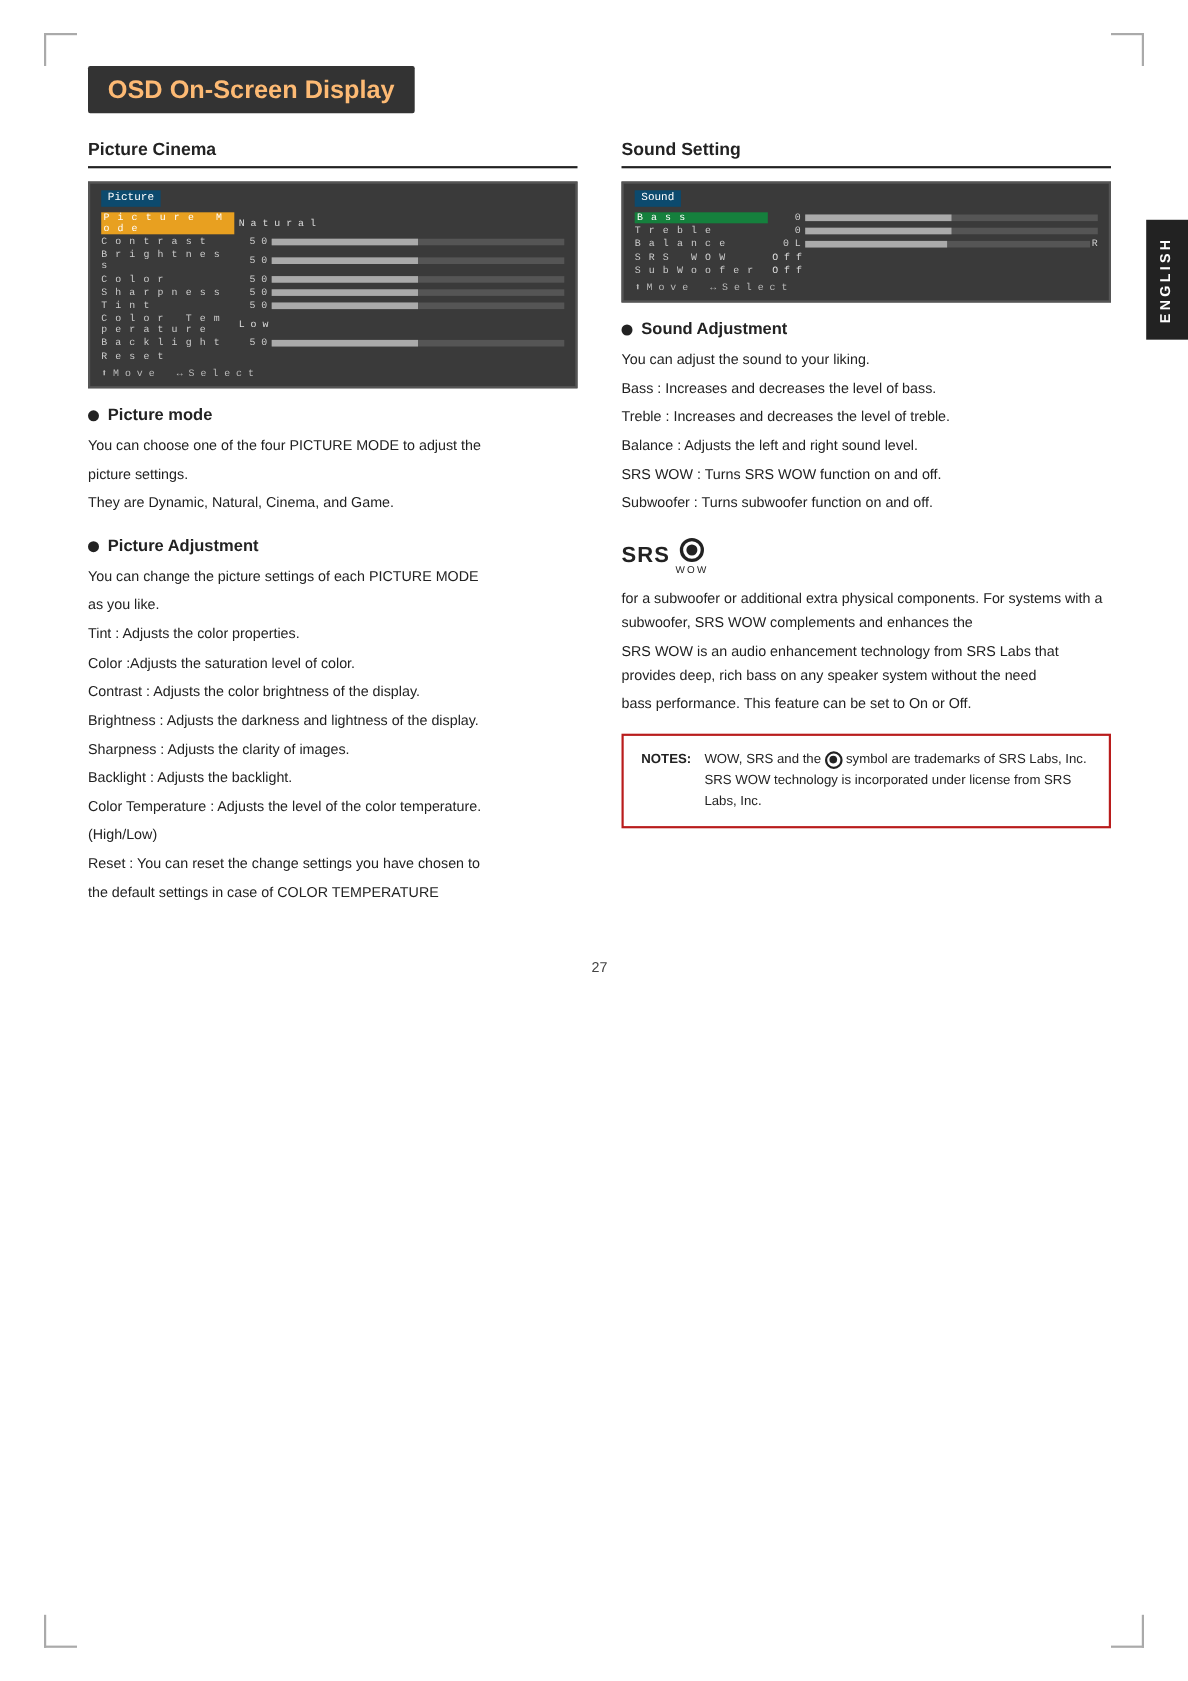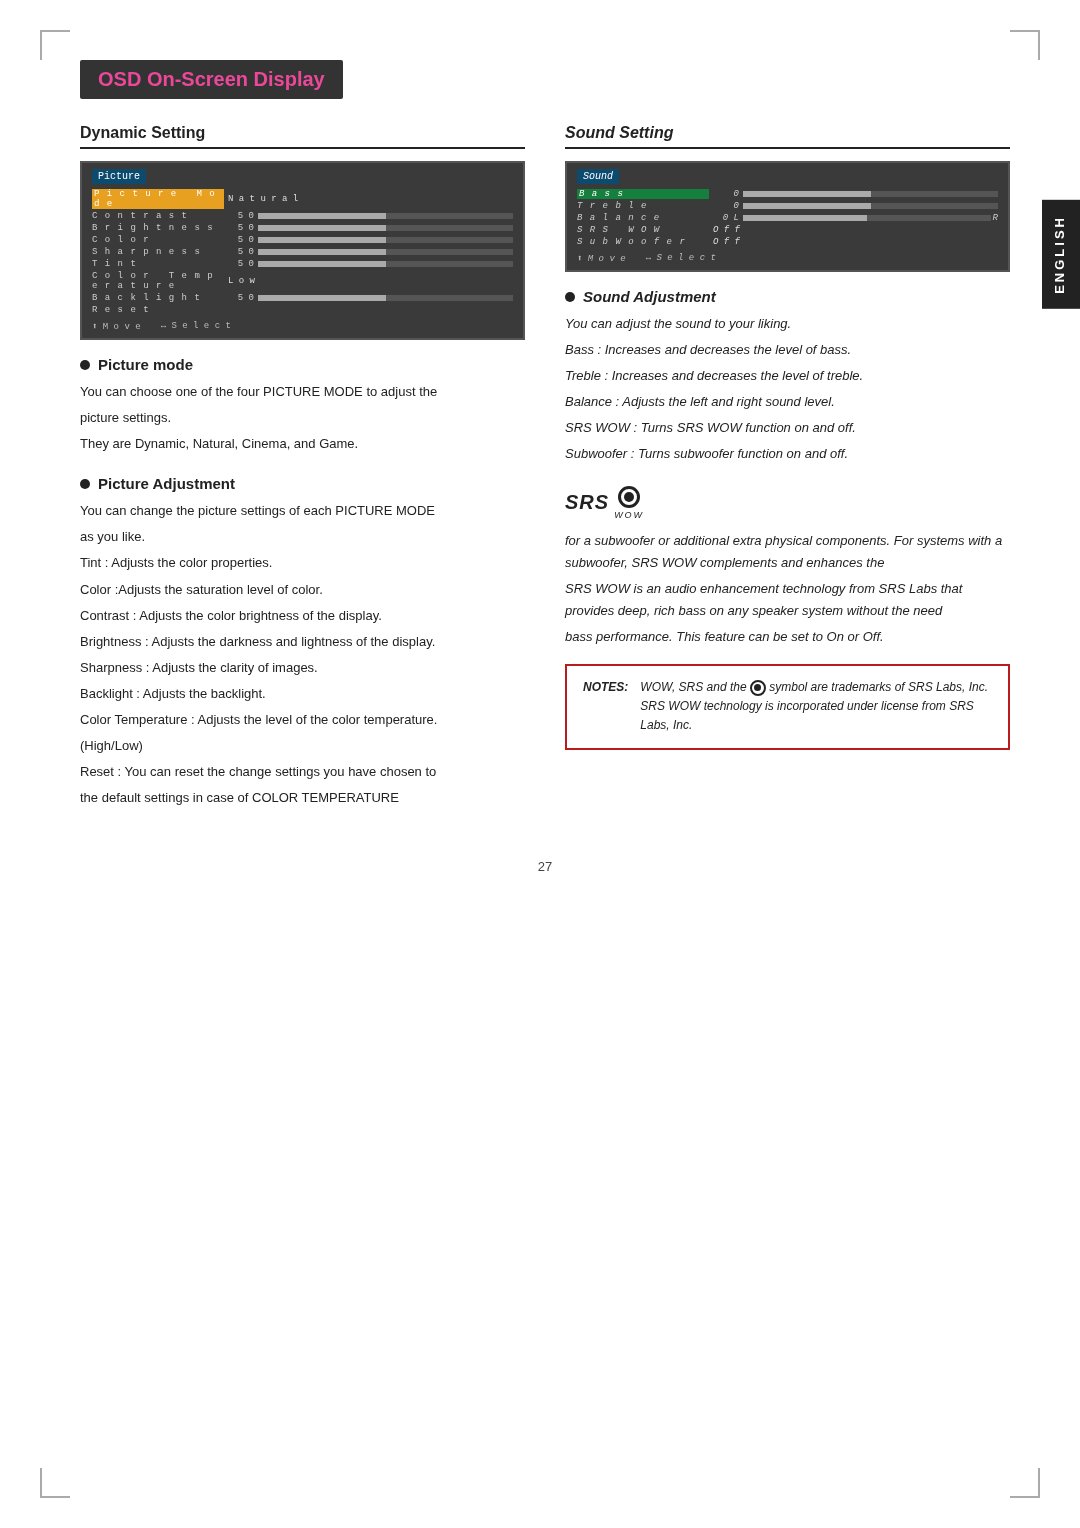--- a/index.html
+++ b/index.html
@@ -47,37 +47,37 @@
       font-size: 13px;
       font-weight: bold;
       letter-spacing: 3px;
       padding: 15px 10px;
       text-align: center;
     }
 
     
     .osd-title {
       background: #333;
-      color: #ec4899;
-      font-size: 20px;
+      color: #fdba74;
+      font-size: 23px;
       font-weight: bold;
       padding: 8px 18px;
       display: inline-block;
       margin-bottom: 25px;
       border-radius: 2px;
     }
 
     
     .two-col {
       display: flex;
       gap: 40px;
       margin-bottom: 30px;
     }
     .col-left { flex: 1; }
-    .col-right { flex: 1; font-style: italic; }
+    .col-right { flex: 1; }
 
     
     .section-header {
       font-size: 16px;
       font-weight: bold;
       border-bottom: 2px solid #222;
       padding-bottom: 5px;
       margin-bottom: 12px;
     }
 
@@ -100,21 +100,21 @@
       display: inline-block;
     }
     .osd-row {
       display: flex;
       align-items: center;
       padding: 1px 0;
       font-size: 10px;
       color: #ccc;
     }
     .osd-row .osd-label {
-      width: 132px;
+      width: 121px;
       letter-spacing: 1px;
       font-size: 9px;
     }
     .osd-row .osd-value {
       width: 30px;
       text-align: right;
       font-size: 9px;
     }
     .osd-row .osd-bar-wrap {
       flex: 1;
@@ -249,21 +249,21 @@
   </div>
 
   
   <div class="osd-title">OSD On-Screen Display</div>
 
   
   <div class="two-col">
 
     <div class="col-left">
 
-      <div class="section-header">Dynamic Setting</div>
+      <div class="section-header">Picture Cinema</div>
 
       <div class="osd-screen">
         <div>
           <span class="osd-title-row osd-selected">Picture</span>
         </div>
 
         <div class="osd-row">
           <span class="osd-label" style="background:#e8a020;color:#fff;padding:0 2px;">P i c t u r e &nbsp; M o d e</span>
           <span class="osd-text-val">N a t u r a l</span>
         </div>

